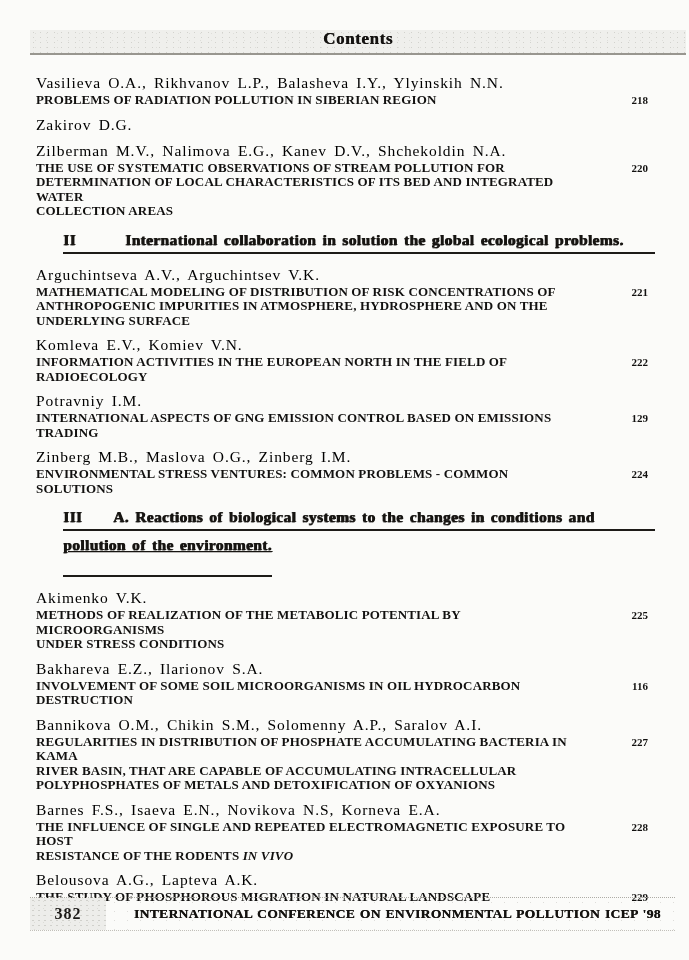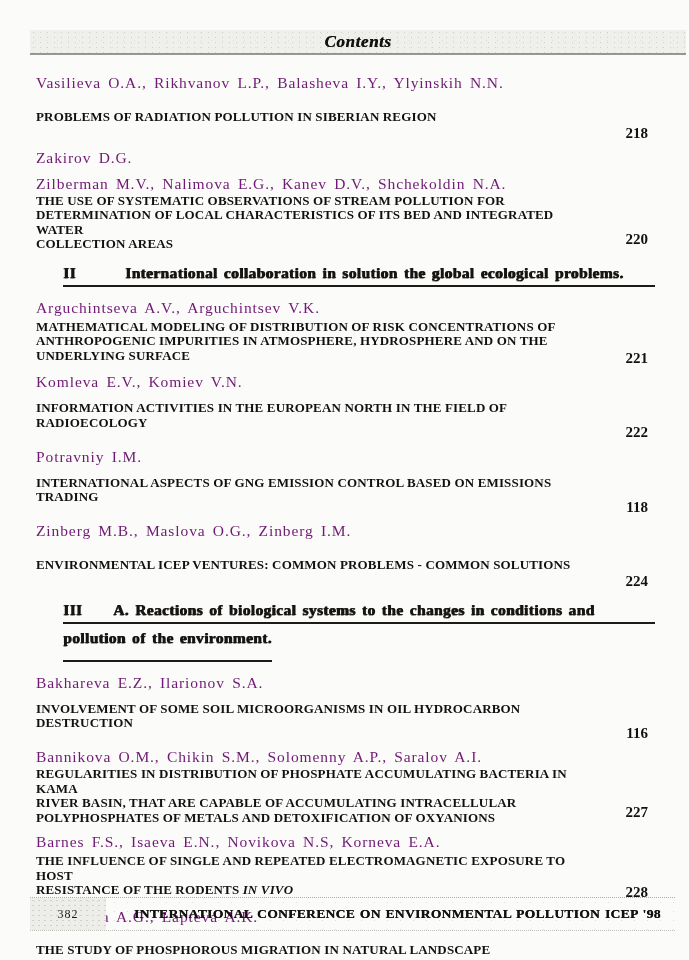--- a/index.html
+++ b/index.html
@@ -15,92 +15,93 @@
 
   
   .contents-band{
     position:absolute;top:30px;left:30px;right:3px;height:23px;
     background-color:#efefec;
     background-image:
       radial-gradient(#d2d2cd 0.5px, transparent 0.7px),
       radial-gradient(#dededa 0.5px, transparent 0.7px);
     background-size:7px 5px,11px 7px;
     border-bottom:2px solid #98968f;
-    display:flex;align-items:flex-end;justify-content:center;font-style:italic;
+    display:flex;align-items:flex-start;justify-content:center;
   }
   .contents-title{
     font-weight:700;font-size:17px;letter-spacing:0.6px;
     color:#141210;
     text-shadow:0.4px 0 0 #141210;
     transform:translateY(-1px);
   }
 
   
   .toc{
     position:absolute;top:74px;left:36px;right:34px;
   }
   .entry{margin-bottom:8px;}
   .authors{
     font-size:15.5px;line-height:18px;margin-bottom:1px;
-    letter-spacing:0.9px;word-spacing:2.5px;color:#701a75;
+    letter-spacing:0.9px;word-spacing:2.5px;color:#000000;
   }
   .title-row{
-    display:flex;justify-content:space-between;align-items:center;
+    display:flex;justify-content:space-between;align-items:flex-start;
     padding-right:7px;
   }
   .title{
     font-weight:700;font-size:13px;line-height:14.5px;
     letter-spacing:0.15px;white-space:pre-line;max-width:552px;
     color:#121110;
   }
   .title i{font-style:italic;}
   .page-num{
-    font-weight:700;font-size:15px;line-height:14.5px;
-    color:#121110;flex:0 0 auto;margin-top:33px;
+    font-weight:700;font-size:11px;line-height:14.5px;
+    color:#121110;flex:0 0 auto;
   }
 
   
   .section{
     margin:10px 0 12px 27px;
     font-weight:700;font-size:15.5px;line-height:21px;
     letter-spacing:0.35px;word-spacing:2px;
     color:#171512;
     text-shadow:0.8px 0 0 #171512, 0 0.6px 0 rgba(23,21,18,0.45);
   }
   .section-line1{
     display:flex;border-bottom:2.5px solid #1d1b18;padding-bottom:2px;
   }
   .section .numeral{flex:0 0 auto;font-family:Liberation Serif, serif;}
   .section.s2 .numeral{width:62px;}
   .section.s3 .numeral{width:50px;}
   .section-line2{margin-top:3px;}
   .section-line2 span{
-    display:inline-block;border-bottom:2.5px solid #1d1b18;padding-bottom:12px;
+    display:inline-block;border-bottom:2.5px solid #1d1b18;padding-bottom:20px;text-decoration:underline;
   }
 
   
   .footer-band{
     position:absolute;top:897px;left:30px;right:14px;height:32px;
     border-top:1px dotted #aeaca6;
     border-bottom:1px dotted #c2c0ba;
     background-image:
       radial-gradient(rgba(170,168,160,0.35) 0.5px, transparent 0.7px);
     background-size:13px 9px;
     display:flex;align-items:center;
   }
   .page-number-box{
     height:100%;width:76px;
     background-color:#ededea;
     background-image:
       radial-gradient(#d0d0cb 0.5px, transparent 0.7px),
       radial-gradient(#dcdcd7 0.5px, transparent 0.7px);
     background-size:6px 5px,9px 7px;
     display:flex;align-items:center;justify-content:center;
-    font-size:12px;letter-spacing:1px;color:#1c1a17;
+    font-size:16px;letter-spacing:1px;color:#1c1a17;
     flex:0 0 auto;
+    font-weight:bold;
   }
   .footer-conference{
     font-weight:700;font-size:13.5px;letter-spacing:0.35px;word-spacing:1px;
     margin-left:28px;color:#14120f;
     text-shadow:0.3px 0 0 #14120f;
   }
 </style>
 </head>
 <body>
 
@@ -158,42 +159,50 @@
 RADIOECOLOGY</div>
         <div class="page-num">222</div>
       </div>
     </div>
 
     <div class="entry">
       <div class="authors">Potravniy I.M.</div>
       <div class="title-row">
         <div class="title">INTERNATIONAL ASPECTS OF GNG EMISSION CONTROL BASED ON EMISSIONS
 TRADING</div>
-        <div class="page-num">118</div>
+        <div class="page-num">129</div>
       </div>
     </div>
 
     <div class="entry">
       <div class="authors">Zinberg M.B., Maslova O.G., Zinberg I.M.</div>
       <div class="title-row">
-        <div class="title">ENVIRONMENTAL ICEP VENTURES: COMMON PROBLEMS - COMMON SOLUTIONS</div>
+        <div class="title">ENVIRONMENTAL STRESS VENTURES: COMMON PROBLEMS - COMMON SOLUTIONS</div>
         <div class="page-num">224</div>
       </div>
     </div>
 
     <div class="section s3">
       <div class="section-line1">
         <span class="numeral">III</span>
         <span>A. Reactions of biological systems to the changes in conditions and</span>
       </div>
       <div class="section-line2">
         <span>pollution of the environment.</span>
       </div>
     </div>
 
+    <div class="entry">
+      <div class="authors">Akimenko V.K.</div>
+      <div class="title-row">
+        <div class="title">METHODS OF REALIZATION OF THE METABOLIC POTENTIAL BY MICROORGANISMS
+UNDER STRESS CONDITIONS</div>
+        <div class="page-num">225</div>
+      </div>
+    </div>
 
     <div class="entry">
       <div class="authors">Bakhareva E.Z., Ilarionov S.A.</div>
       <div class="title-row">
         <div class="title">INVOLVEMENT OF SOME SOIL MICROORGANISMS IN OIL HYDROCARBON
 DESTRUCTION</div>
         <div class="page-num">116</div>
       </div>
     </div>
 

